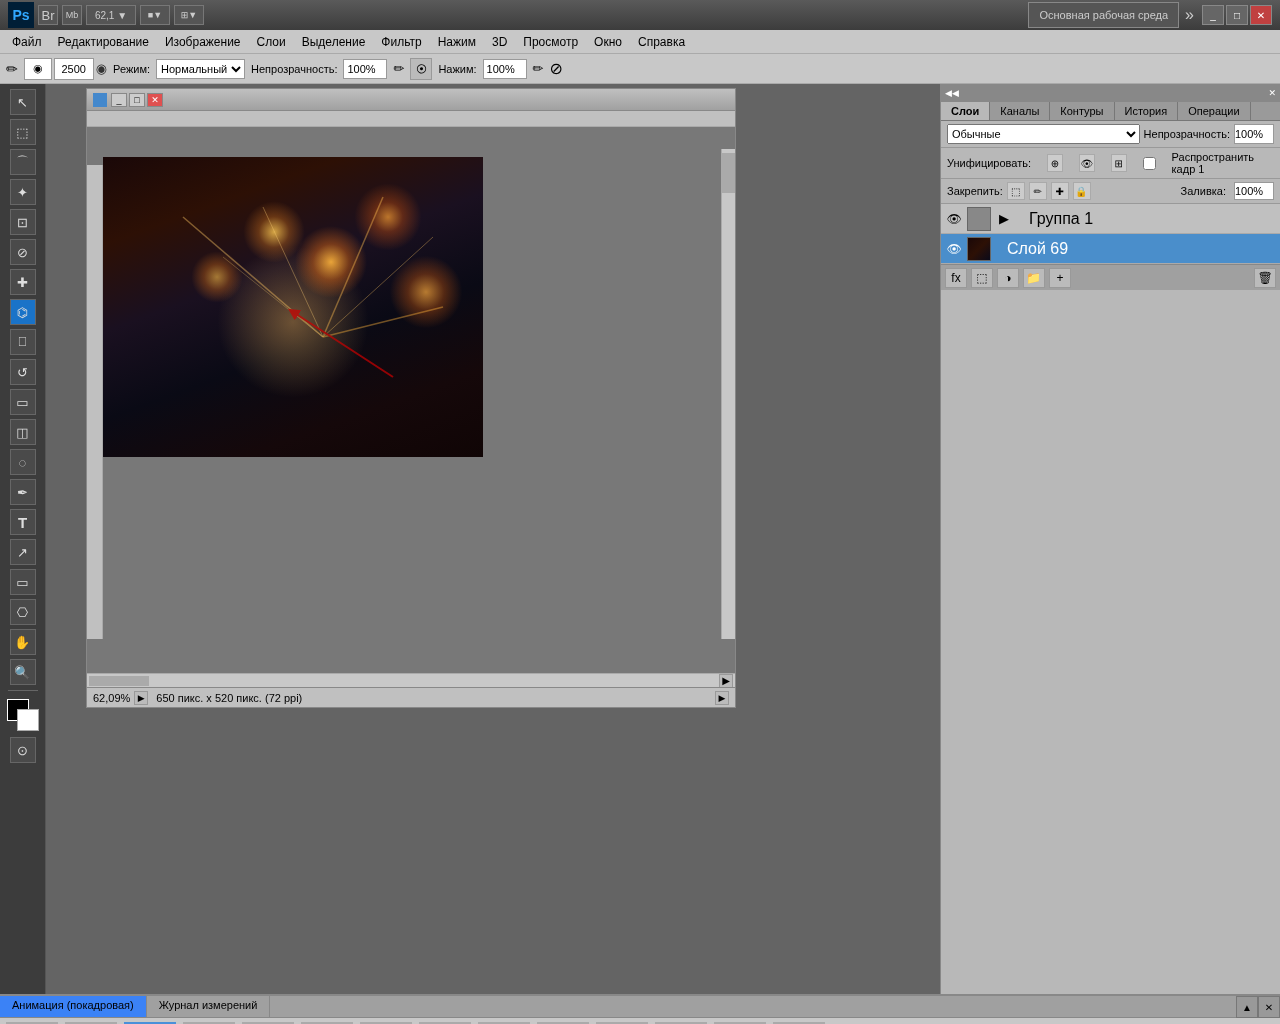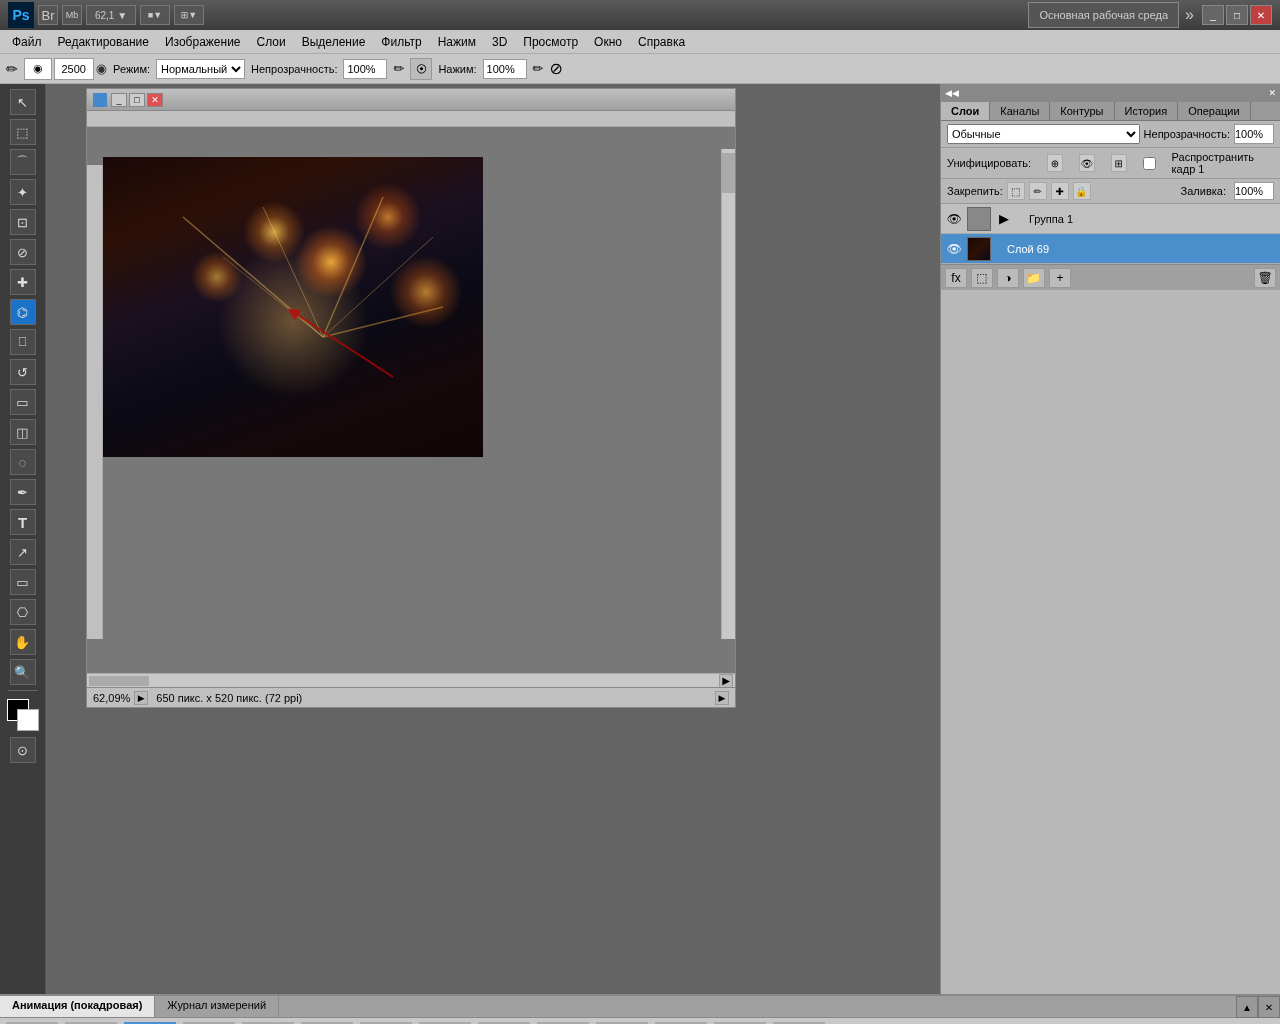--- a/index.html
+++ b/index.html
@@ -98,30 +98,30 @@
 
     #layers-lock { padding: 3px 6px; display: flex; align-items: center; gap: 4px; border-bottom: 1px solid #999; font-size: 11px; }
     .lock-icon { width: 18px; height: 18px; background: #ccc; border: 1px solid #aaa; font-size: 10px; display: flex; align-items: center; justify-content: center; cursor: pointer; }
 
     #layers-list { background: #c0c0c0; overflow-y: auto; }
     .layer-row { height: 30px; display: flex; align-items: center; padding: 0 4px; gap: 4px; border-bottom: 1px solid #aaa; cursor: pointer; }
     .layer-row.selected { background: #4a8ecb; color: #fff; }
     .layer-eye { width: 18px; height: 18px; display: flex; align-items: center; justify-content: center; font-size: 12px; cursor: pointer; }
     .layer-thumb { width: 24px; height: 24px; background: #888; border: 1px solid #666; flex-shrink: 0; }
     .layer-folder { width: 18px; height: 18px; font-size: 13px; display: flex; align-items: center; justify-content: center; }
-    .layer-name { flex: 1; font-size: 11px; padding-left: 12px; }
+    .layer-name { flex: 1; font-size: 16px; padding-left: 12px; }
 
     #layers-footer { height: 26px; background: #a0a0a0; border-top: 1px solid #888; display: flex; align-items: center; padding: 0 4px; gap: 4px; }
     .layer-footer-btn { width: 22px; height: 20px; background: #bbb; border: 1px solid #999; font-size: 12px; display: flex; align-items: center; justify-content: center; cursor: pointer; }
 
     
     #bottom-panels { height: 155px; background: #b0b0b0; border-top: 2px solid #888; display: flex; flex-direction: column; }
     #bottom-tabs { display: flex; background: #a0a0a0; border-bottom: 1px solid #888; height: 22px; }
     .bottom-tab { padding: 3px 12px; font-size: 11px; cursor: pointer; border-right: 1px solid #888; color: #000; }
-    .bottom-tab.active { background: #e5e5e5; font-weight: bold; }
+    .bottom-tab.active { background: #3b82f6; font-weight: normal; }
 
     #animation-panel { flex: 1; display: flex; flex-direction: column; background: #c8c8c8; }
     #animation-frames { display: flex; overflow-x: auto; padding: 4px; gap: 4px; flex: 1; }
     .anim-frame { display: flex; flex-direction: column; align-items: center; min-width: 55px; cursor: pointer; }
     .frame-thumb {
       width: 52px; height: 52px;
       background: linear-gradient(135deg, #1a0a0a 0%, #2d1a0e 50%, #0a0a1a 100%);
       border: 2px solid #aaa;
     }
     .frame-thumb.selected { border-color: #4a90d9; border-width: 2px; }

